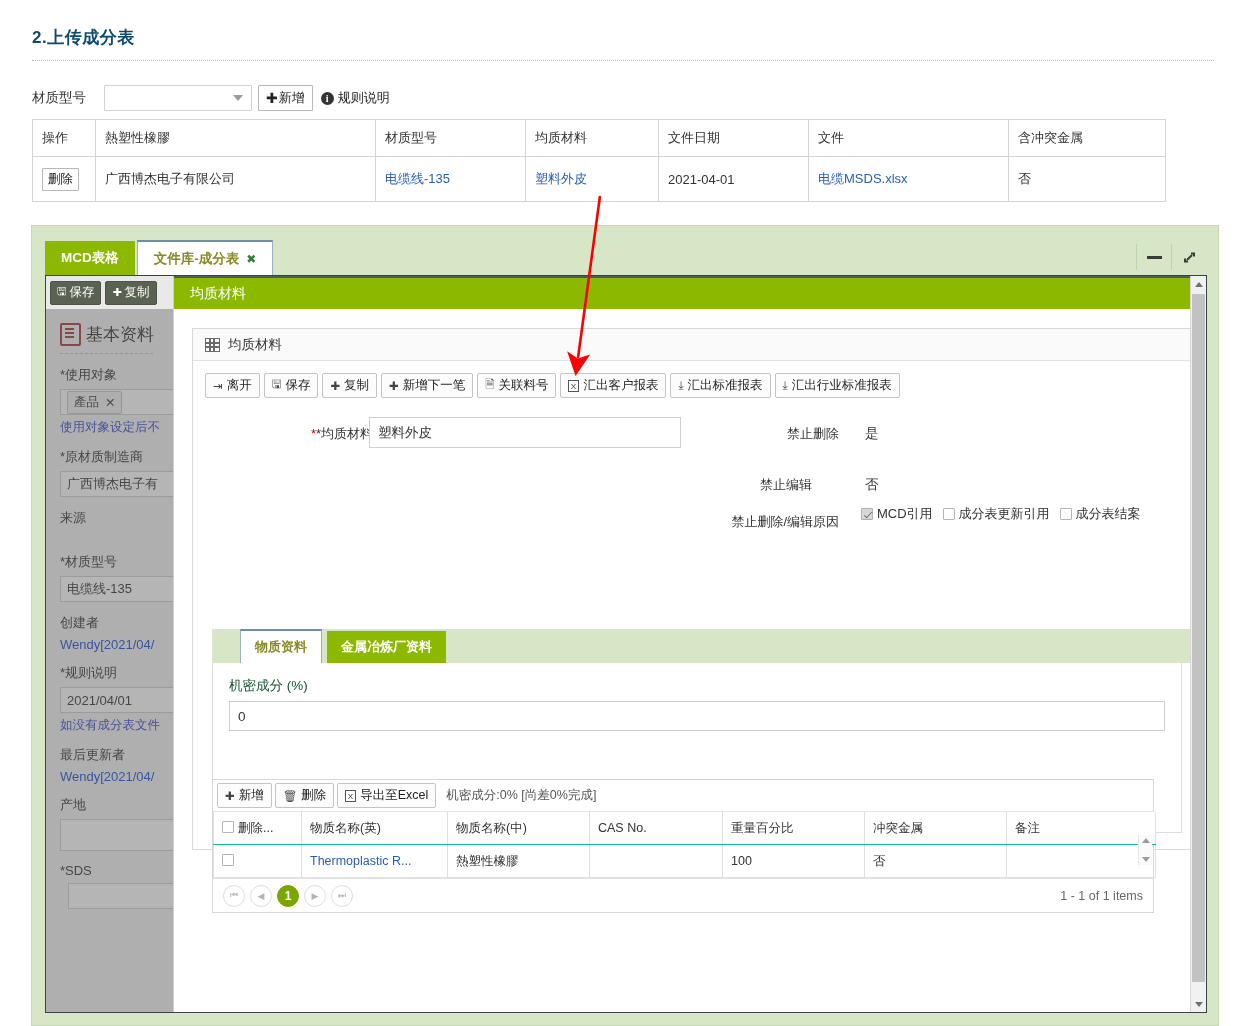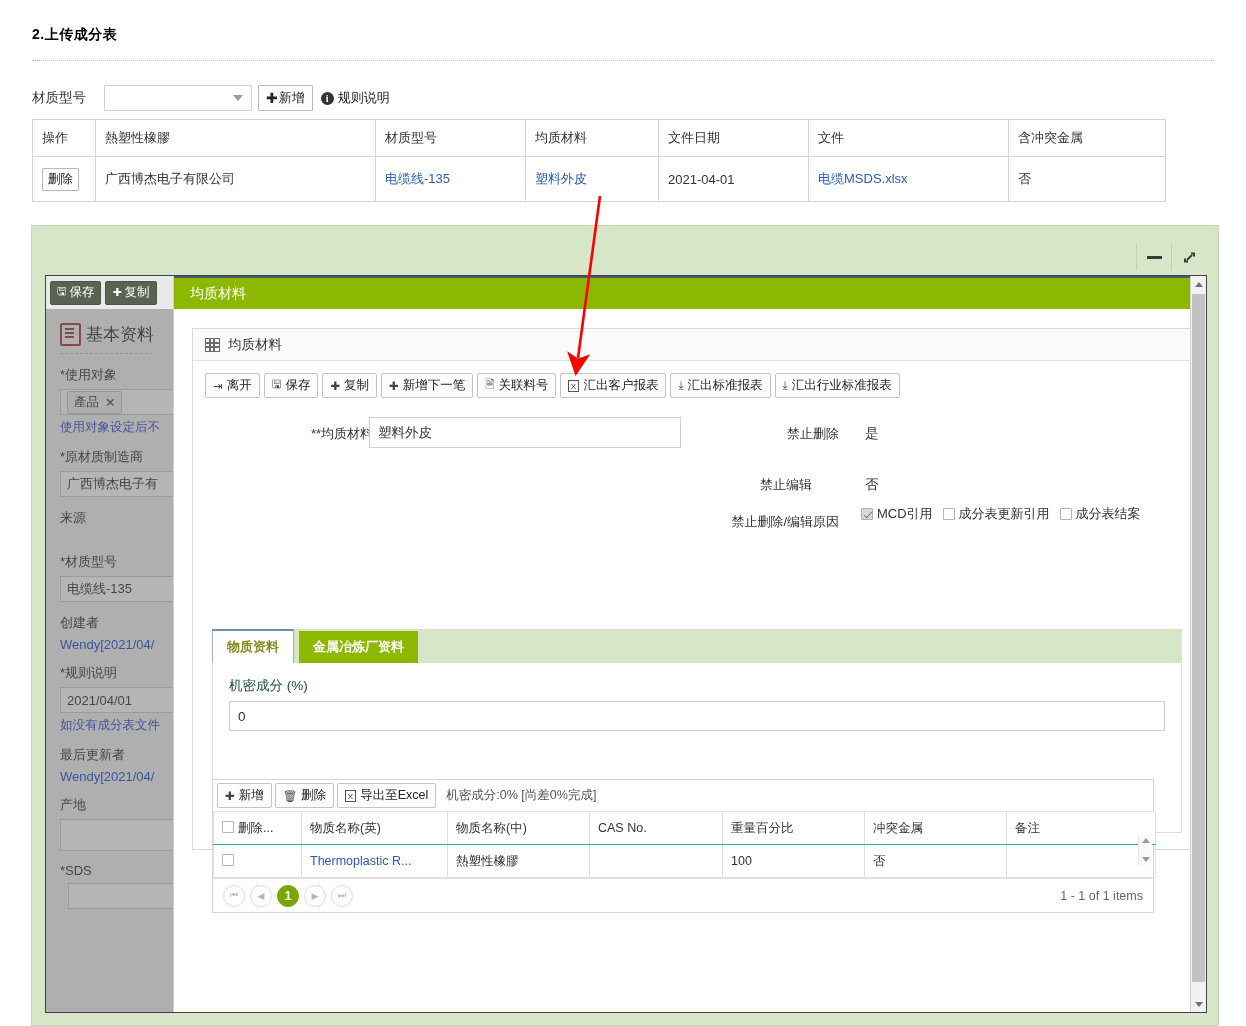--- a/index.html
+++ b/index.html
@@ -9,21 +9,21 @@
     font-family:"Liberation Sans","DejaVu Sans",sans-serif;
     font-size:13px;color:#333;
     -webkit-font-smoothing:antialiased;
     position:relative;overflow:hidden;
   }
   .page{position:relative;width:1246px;height:1026px;}
 
   
   .sec-title{
     position:absolute;left:32px;top:26px;
-    font-size:14px;font-weight:bold;color:#000000;letter-spacing:.5px;
+    font-size:17px;font-weight:bold;color:#0c4a6e;letter-spacing:.5px;
   }
   .dotted-rule{
     position:absolute;left:32px;top:60px;width:1182px;height:0;
     border-top:1px dotted #b9b9b9;
   }
   .filter-row{
     position:absolute;left:32px;top:82px;width:1140px;height:32px;
     display:flex;align-items:center;
   }
   .filter-label{font-size:13.5px;color:#333;margin-right:18px;}
@@ -181,21 +181,21 @@
     box-sizing:border-box;position:relative;border-radius:1px;
   }
   .cbx.checked{background:#d8d8d8;border-color:#b0b0b0;}
   .cbx.checked:after{
     content:"";position:absolute;left:3.5px;top:.5px;width:3px;height:7px;border:solid #6f6f6f;
     border-width:0 1.6px 1.6px 0;transform:rotate(42deg);
   }
 
   
   .itabs{
-    position:absolute;left:19px;top:300px;width:970px;height:34px;background:#d6e6c6;display:flex;align-items:flex-end;
+    position:absolute;left:19px;top:300px;width:970px;height:34px;background:#d6e6c6;display:flex;align-items:flex-end;padding-left:28px;
   }
   .itab{
     height:30px;padding:0 14px;display:flex;align-items:center;font-size:13px;font-weight:bold;box-sizing:border-box;cursor:pointer;
   }
   .itab.active{background:#fff;color:#8a8a26;border:1px solid #9bb0c3;border-top:2px solid #6c8fa8;border-bottom:none;height:34px;}
   .itab.green{background:#8cb800;color:#fff;margin-left:5px;height:32px;}
 
   .ipanel{
     position:absolute;left:19px;top:334px;width:970px;height:170px;background:#fff;
     border:1px solid #dcdcdc;border-top:none;box-sizing:border-box;padding:14px 16px 0 16px;
@@ -305,20 +305,29 @@
         <td>
           <span class="lnk">电缆MSDS.xlsx</span>
         </td>
         <td>否</td>
       </tr>
     </tbody>
   </table>
 
   <div class="win">
 
+    <div class="win-tabs">
+      <div class="tab green">
+        <span>MCD表格</span>
+      </div>
+      <div class="tab active">
+        <span>文件库-成分表</span>
+        <span class="x">✖</span>
+      </div>
+    </div>
 
     <div class="win-ctrls">
       <div class="ctrl">
         <span class="dash"></span>
       </div>
       <div class="ctrl">
         <svg width="17" height="17" viewBox="0 0 17 17">
           <path d="M6 11 L11 6" stroke="#3a3a3a" stroke-width="2" fill="none"></path>
           <path d="M10 4.5 L13 4.5 L13 7.5" stroke="#3a3a3a" stroke-width="2" fill="none"></path>
           <path d="M7 12.5 L4 12.5 L4 9.5" stroke="#3a3a3a" stroke-width="2" fill="none"></path>

